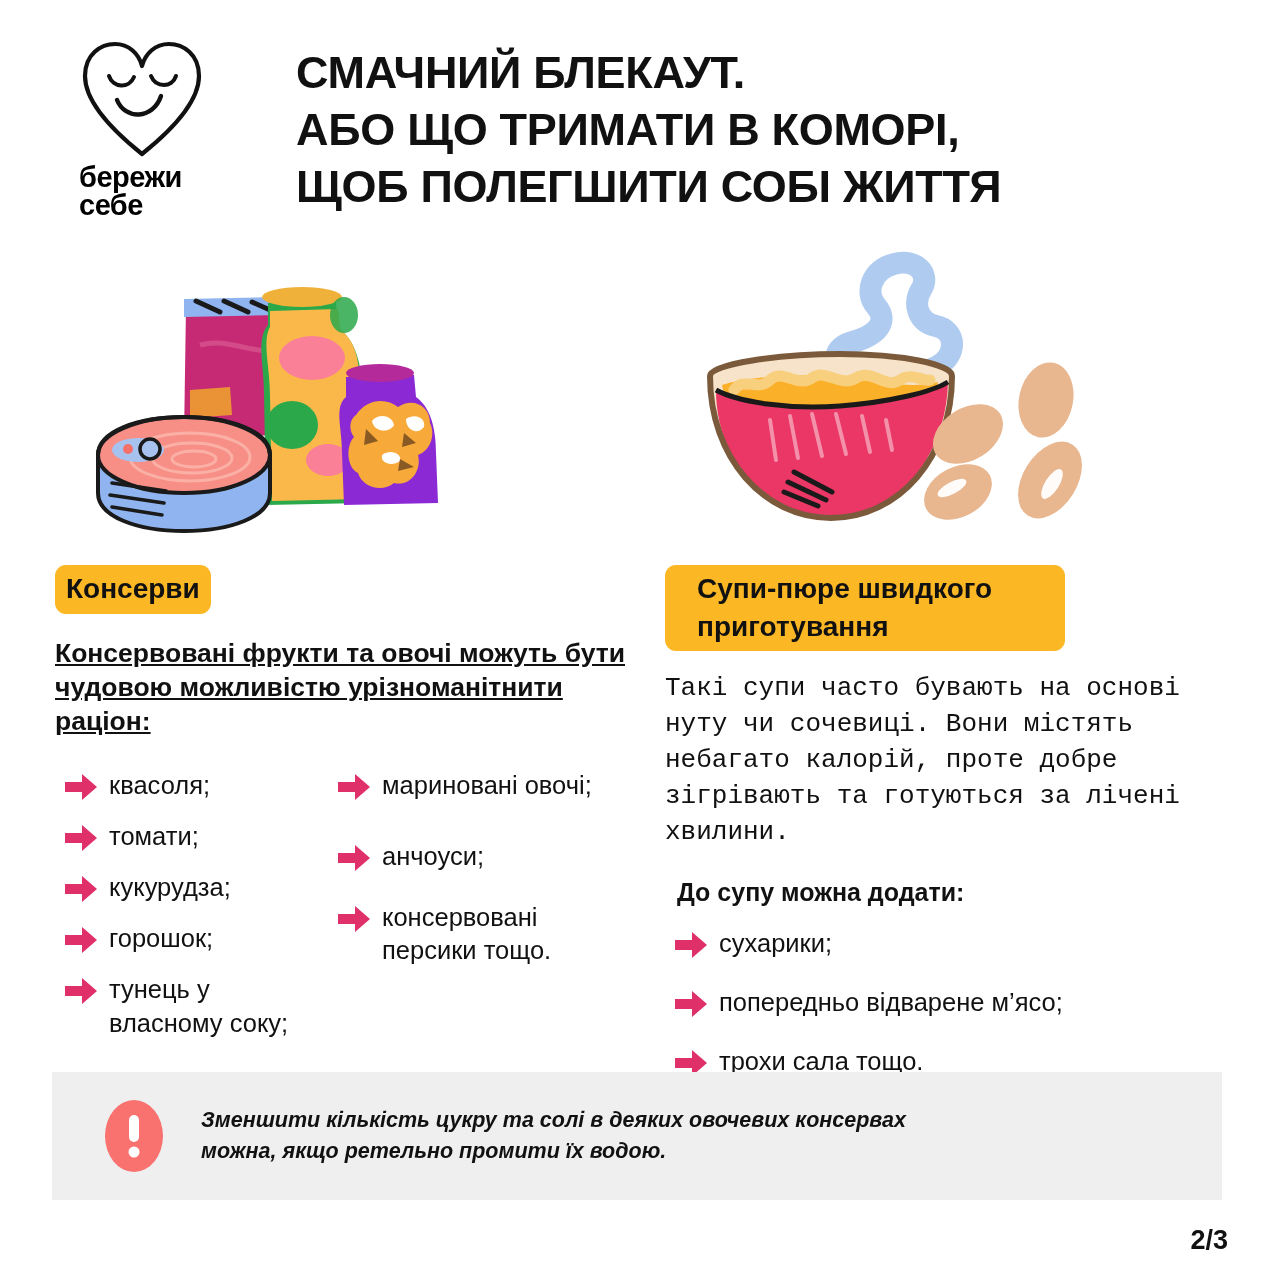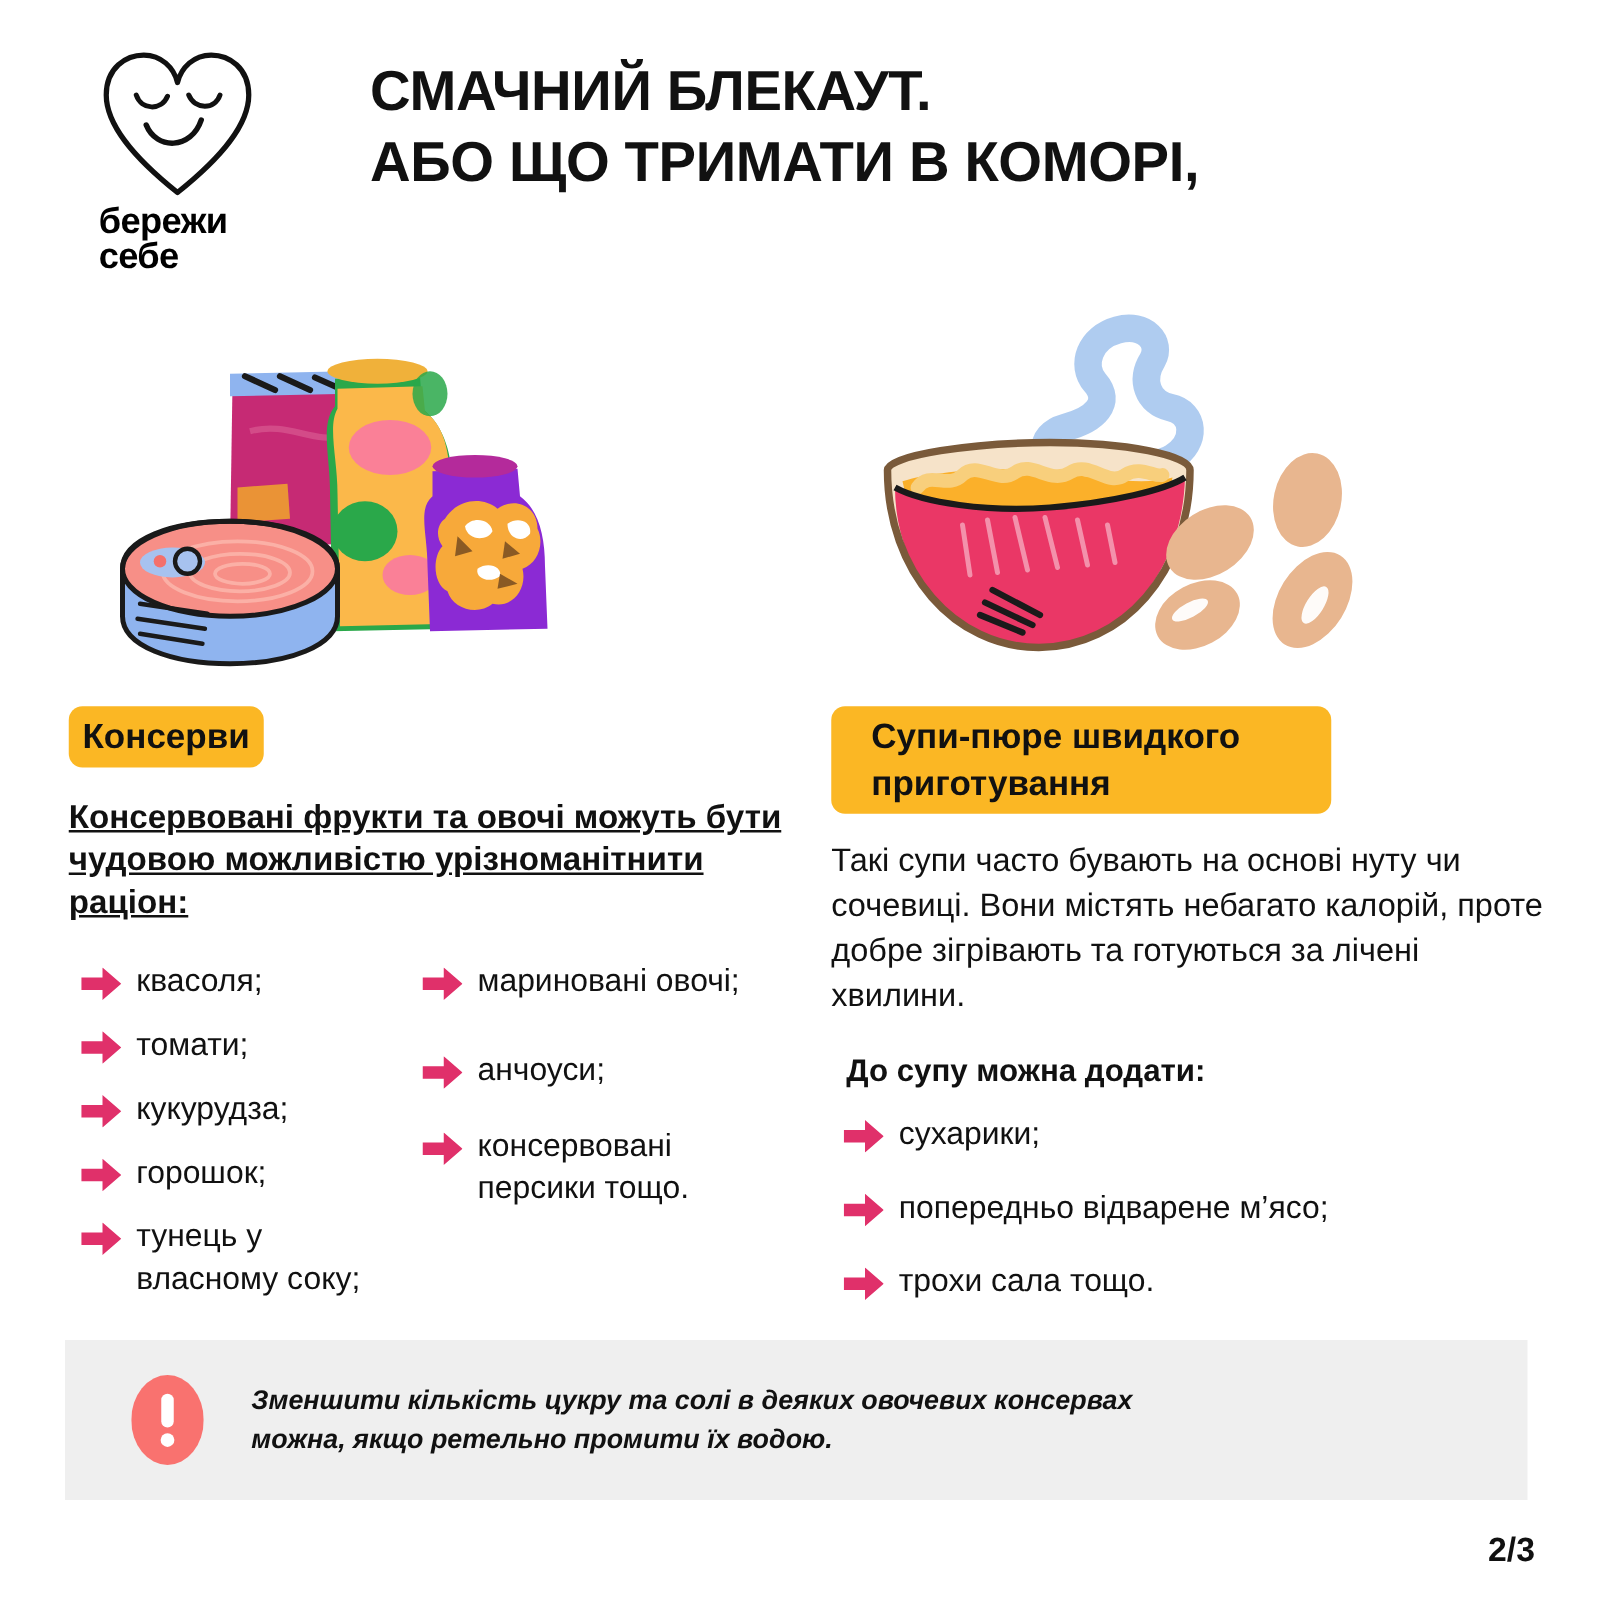--- a/index.html
+++ b/index.html
@@ -72,21 +72,21 @@
     margin-top: 22px;
     font-family: "Liberation Sans", sans-serif;
     font-weight: bold;
     font-size: 26.5px;
     line-height: 1.30;
     color: #111111;
     text-decoration: underline;
   }
   .body-reg {
     margin-top: 20px;
-    font-family: Liberation Sans, sans-serif;
+    font-family: Liberation Mono, monospace;
     font-weight: normal;
     font-size: 26px;
     line-height: 1.38;
     color: #111111;
   }
   .sub-bold {
     margin-top: 26px;
     font-family: "Liberation Sans", sans-serif;
     font-weight: bold;
     font-size: 25px;
@@ -171,20 +171,21 @@
       </svg>
       <div class="logo-caption">
         <span>бережи</span>
         <span>себе</span>
       </div>
     </div>
 
     <h1 class="headline">
       <span class="l">СМАЧНИЙ БЛЕКАУТ.</span>
       <span class="l">АБО ЩО ТРИМАТИ В КОМОРІ,</span>
+      <span class="l">ЩОБ ПОЛЕГШИТИ СОБІ ЖИТТЯ</span>
     </h1>
   </div>
 
   <svg class="illus-left" viewBox="0 0 460 300">
 
     <path d="M106 52 L196 50 L200 180 L104 183 Z" fill="#c62a74"></path>
     <path d="M104 44 L198 42 L200 60 L104 62 Z" fill="#8fb4ef"></path>
     <path d="M116 46 L140 57 M144 46 L168 57 M172 47 L190 55" stroke="#1a1a1a" stroke-width="5" stroke-linecap="round" fill="none"></path>
     <path d="M110 135 L150 132 L152 160 L110 163 Z" fill="#f0a62c" opacity="0.85"></path>
     <path d="M120 90 C 150 82, 170 100, 196 94" stroke="#d95a92" stroke-width="5" fill="none" opacity="0.7"></path>

